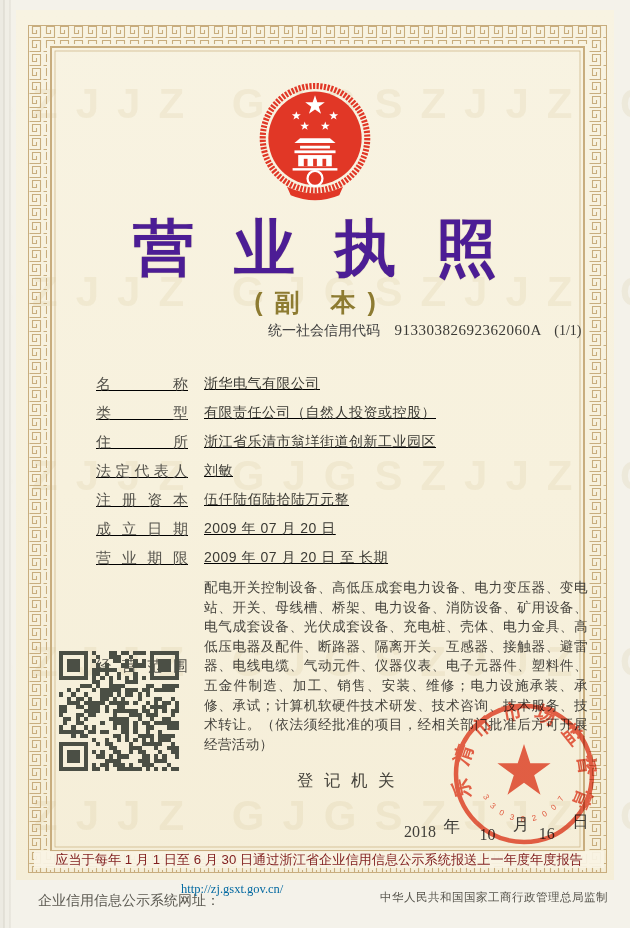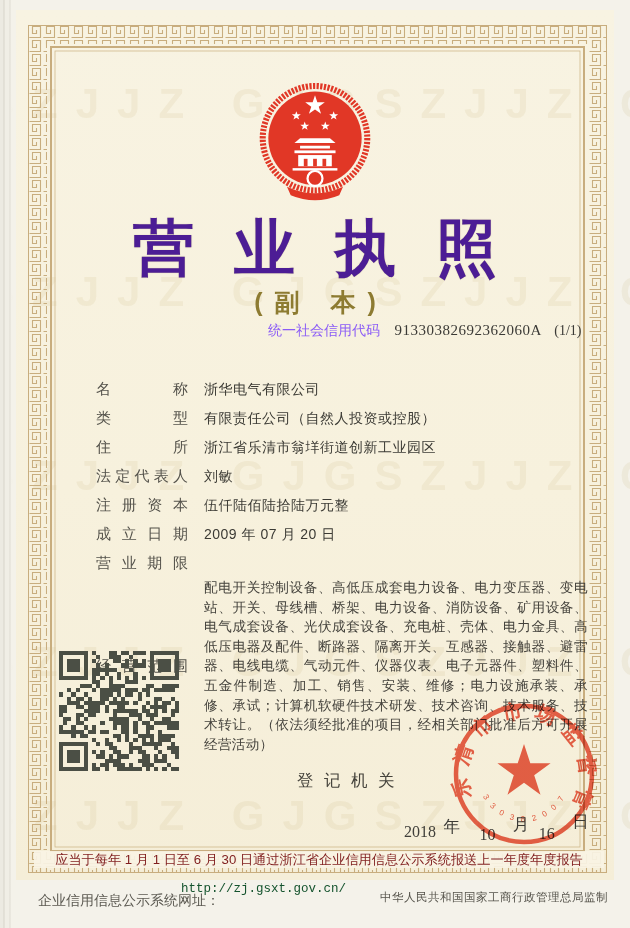--- a/index.html
+++ b/index.html
@@ -19,28 +19,28 @@
   .frame{position:absolute;left:28px;top:25px;z-index:3;}
   
   .emblem{position:absolute;left:259px;top:76px;width:112px;height:132px;z-index:4;}
   
   .title{position:absolute;left:0;right:0;top:208px;z-index:4;text-align:center;
     font-size:61px;font-weight:bold;color:#4c1d95;letter-spacing:40px;padding-left:40px;
     text-shadow:0 0 1px rgba(141,123,49,.45);}
   .subtitle{position:absolute;left:0;right:0;top:286px;z-index:4;text-align:center;
     font-size:25px;font-weight:bold;color:#8d7b31;letter-spacing:12px;padding-left:12px;}
   .credit{position:absolute;left:268px;top:321px;z-index:4;white-space:nowrap;}
-  .credit .lbl{font-size:14px;color:#8b5cf6;}
+  .credit .lbl{font-size:14px;color:#404040;}
   .credit .code{font-family:"Liberation Serif","DejaVu Serif",serif;font-size:15px;
     color:#3b3a36;margin-left:10px;letter-spacing:.5px;}
   .credit .sfx{font-family:"Liberation Serif","DejaVu Serif",serif;font-size:14px;
     color:#3b3a36;margin-left:8px;}
   
   .fields{position:absolute;left:96px;top:375px;width:496px;z-index:4;}
-  .frow{height:29px;display:flex;align-items:center;}
+  .frow{height:29px;display:flex;align-items:flex-start;text-decoration:underline;}
   .flabel{display:inline-block;width:92px;font-size:15px;color:#54524b;
     text-align:justify;text-align-last:justify;flex:0 0 92px;}
   .fvalue{margin-left:16px;font-size:14px;color:#3b3a34;letter-spacing:.5px;white-space:nowrap;}
   .scope-row{display:flex;align-items:center;}
   .scope-text{margin-left:16px;width:384px;font-size:13.6px;line-height:19.6px;color:#44423c;
     text-align:justify;text-justify:inter-ideograph;letter-spacing:.3px;white-space:normal;}
   
   .qr{position:absolute;left:59px;top:651px;width:120px;height:120px;z-index:4;}
   .qr svg{width:100%;height:100%;shape-rendering:crispEdges;}
   
@@ -58,21 +58,21 @@
   .d-du{top:5px;margin-left:13px;}
   
   .seal{position:absolute;left:438px;top:688px;width:172px;height:172px;z-index:7;
     opacity:.9;mix-blend-mode:multiply;}
   
   .notice{position:absolute;left:34px;right:26px;top:851px;z-index:5;text-align:center;
     font-size:13.2px;line-height:17px;color:#7f1d1d;background:rgba(248,243,228,.92);}
   
   .footer-left{position:absolute;left:38px;top:892px;z-index:4;font-size:14px;color:#5b5951;}
   .footer-url{position:absolute;left:181px;top:882px;z-index:4;font-size:12.5px;
-    font-family:Liberation Mono, monospace;color:#14532d;}
+    font-family:Liberation Serif, serif;color:#0369a1;}
   .footer-right{position:absolute;right:22px;top:890px;z-index:4;font-size:11.5px;
     color:#55534b;letter-spacing:.5px;}
 </style>
 </head>
 <body>
 
 <div class="page">
 
   <div class="cream"></div>
 
@@ -150,20 +150,21 @@
     <div class="frow">
       <span class="flabel">注册资本</span>
       <span class="fvalue">伍仟陆佰陆拾陆万元整</span>
     </div>
     <div class="frow">
       <span class="flabel">成立日期</span>
       <span class="fvalue">2009 年 07 月 20 日</span>
     </div>
     <div class="frow">
       <span class="flabel">营业期限</span>
+      <span class="fvalue">2009 年 07 月 20 日 至 长期</span>
     </div>
     <div class="scope-row">
       <span class="flabel">经营范围</span>
       <span class="scope-text">配电开关控制设备、高低压成套电力设备、电力变压器、变电站、开关、母线槽、桥架、电力设备、消防设备、矿用设备、电气成套设备、光伏成套设备、充电桩、壳体、电力金具、高低压电器及配件、断路器、隔离开关、互感器、接触器、避雷器、电线电缆、气动元件、仪器仪表、电子元器件、塑料件、五金件制造、加工、销售、安装、维修；电力设施承装、承修、承试；计算机软硬件技术研发、技术咨询、技术服务、技术转让。（依法须经批准的项目，经相关部门批准后方可开展经营活动）</span>
     </div>
   </div>
 
   <div class="qr">
     <svg viewBox="0 0 29 29">
         <g id="qr-modules" fill="#4b4f45">

